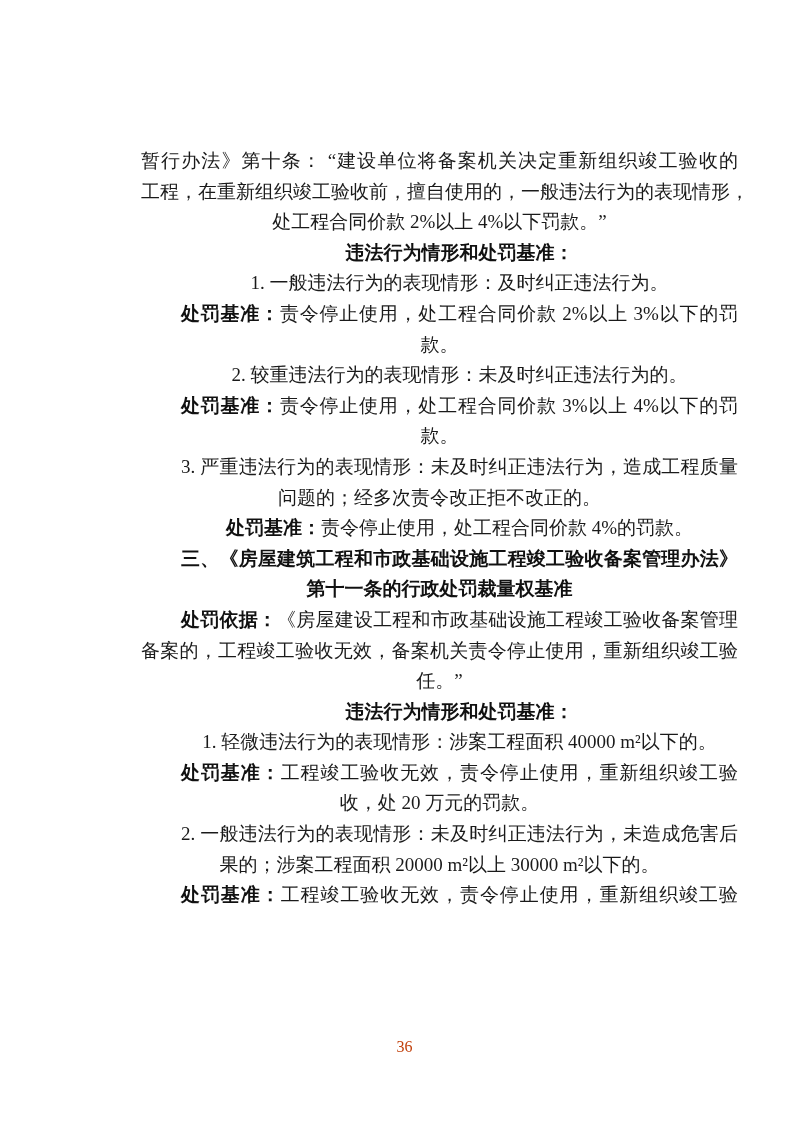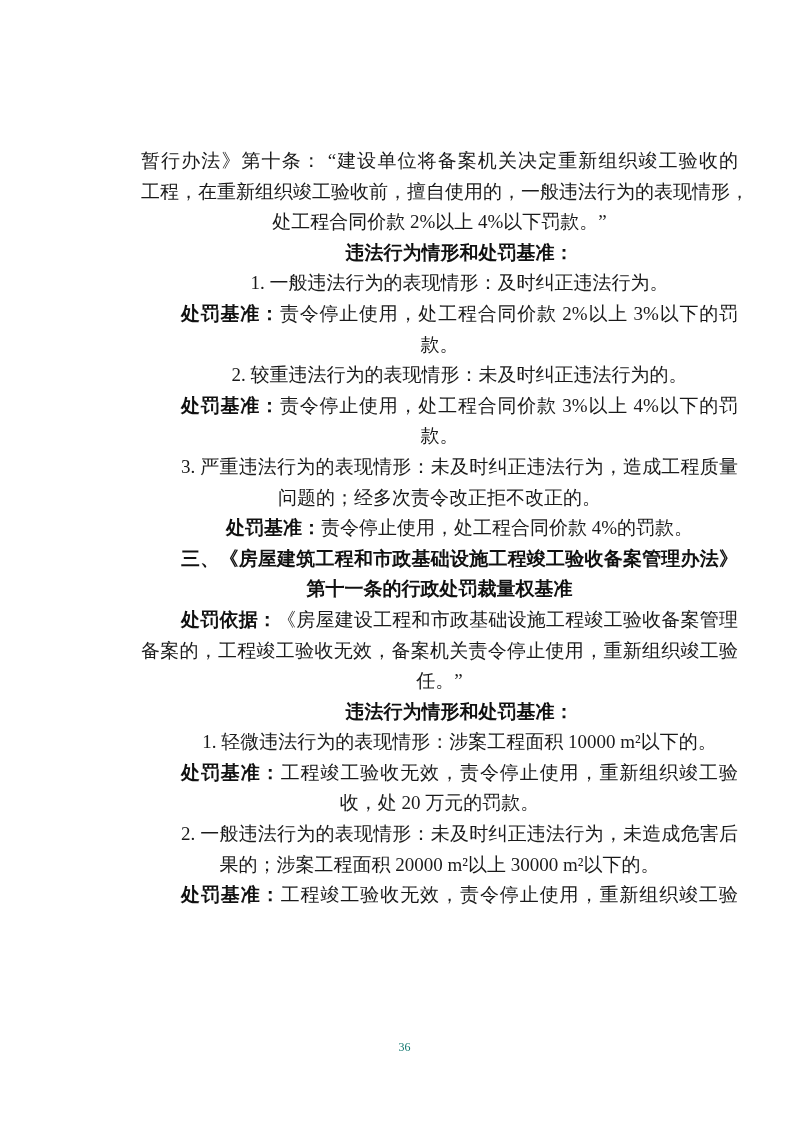--- a/index.html
+++ b/index.html
@@ -44,23 +44,23 @@
     font-weight: 700;
     color: #111111;
   }
   .page-footer {
     position: absolute;
     left: 0;
     right: 0;
     top: 1036px;
     height: 22px;
     text-align: center;
-    font-size: 12px;
+    font-size: 16px;
     line-height: 22px;
-    color: #0f766e;
+    color: #c2410c;
     margin-left: 16px;
   }
 </style>
 </head>
 <body>
 
 <div class="page" style="background: rgb(255, 255, 255); color: rgb(26, 26, 26);">
   <main class="text-block" id="text-block">
       <div class="line fill"><span class="run">暂行办法》第十条： “建设单位将备案机关决定重新组织竣工验收的</span></div>
       <div class="line fill"><span class="run">工程，在重新组织竣工验收前，擅自使用的，一般违法行为的表现情形，</span></div>
@@ -74,21 +74,21 @@
       <div class="line"><span class="run">款。</span></div>
       <div class="line indent fill"><span class="run">3. 严重违法行为的表现情形：未及时纠正违法行为，造成工程质量</span></div>
       <div class="line"><span class="run">问题的；经多次责令改正拒不改正的。</span></div>
       <div class="line indent"><span class="run bold">处罚基准：</span><span class="run">责令停止使用，处工程合同价款 4%的罚款。</span></div>
       <div class="line indent fill"><span class="run bold">三、《房屋建筑工程和市政基础设施工程竣工验收备案管理办法》</span></div>
       <div class="line"><span class="run bold">第十一条的行政处罚裁量权基准</span></div>
       <div class="line indent fill"><span class="run bold">处罚依据：</span><span class="run">《房屋建设工程和市政基础设施工程竣工验收备案管理</span></div>
       <div class="line fill"><span class="run">备案的，工程竣工验收无效，备案机关责令停止使用，重新组织竣工验</span></div>
       <div class="line"><span class="run">任。”</span></div>
       <div class="line indent"><span class="run bold">违法行为情形和处罚基准：</span></div>
-      <div class="line indent"><span class="run">1. 轻微违法行为的表现情形：涉案工程面积 10000 m²以下的。</span></div>
+      <div class="line indent"><span class="run">1. 轻微违法行为的表现情形：涉案工程面积 40000 m²以下的。</span></div>
       <div class="line indent fill"><span class="run bold">处罚基准：</span><span class="run">工程竣工验收无效，责令停止使用，重新组织竣工验</span></div>
       <div class="line"><span class="run">收，处 20 万元的罚款。</span></div>
       <div class="line indent fill"><span class="run">2. 一般违法行为的表现情形：未及时纠正违法行为，未造成危害后</span></div>
       <div class="line"><span class="run">果的；涉案工程面积 20000 m²以上 30000 m²以下的。</span></div>
       <div class="line indent fill"><span class="run bold">处罚基准：</span><span class="run">工程竣工验收无效，责令停止使用，重新组织竣工验</span></div>
     </main>
   <div class="page-footer">
     <span>36</span>
   </div>
 </div>

